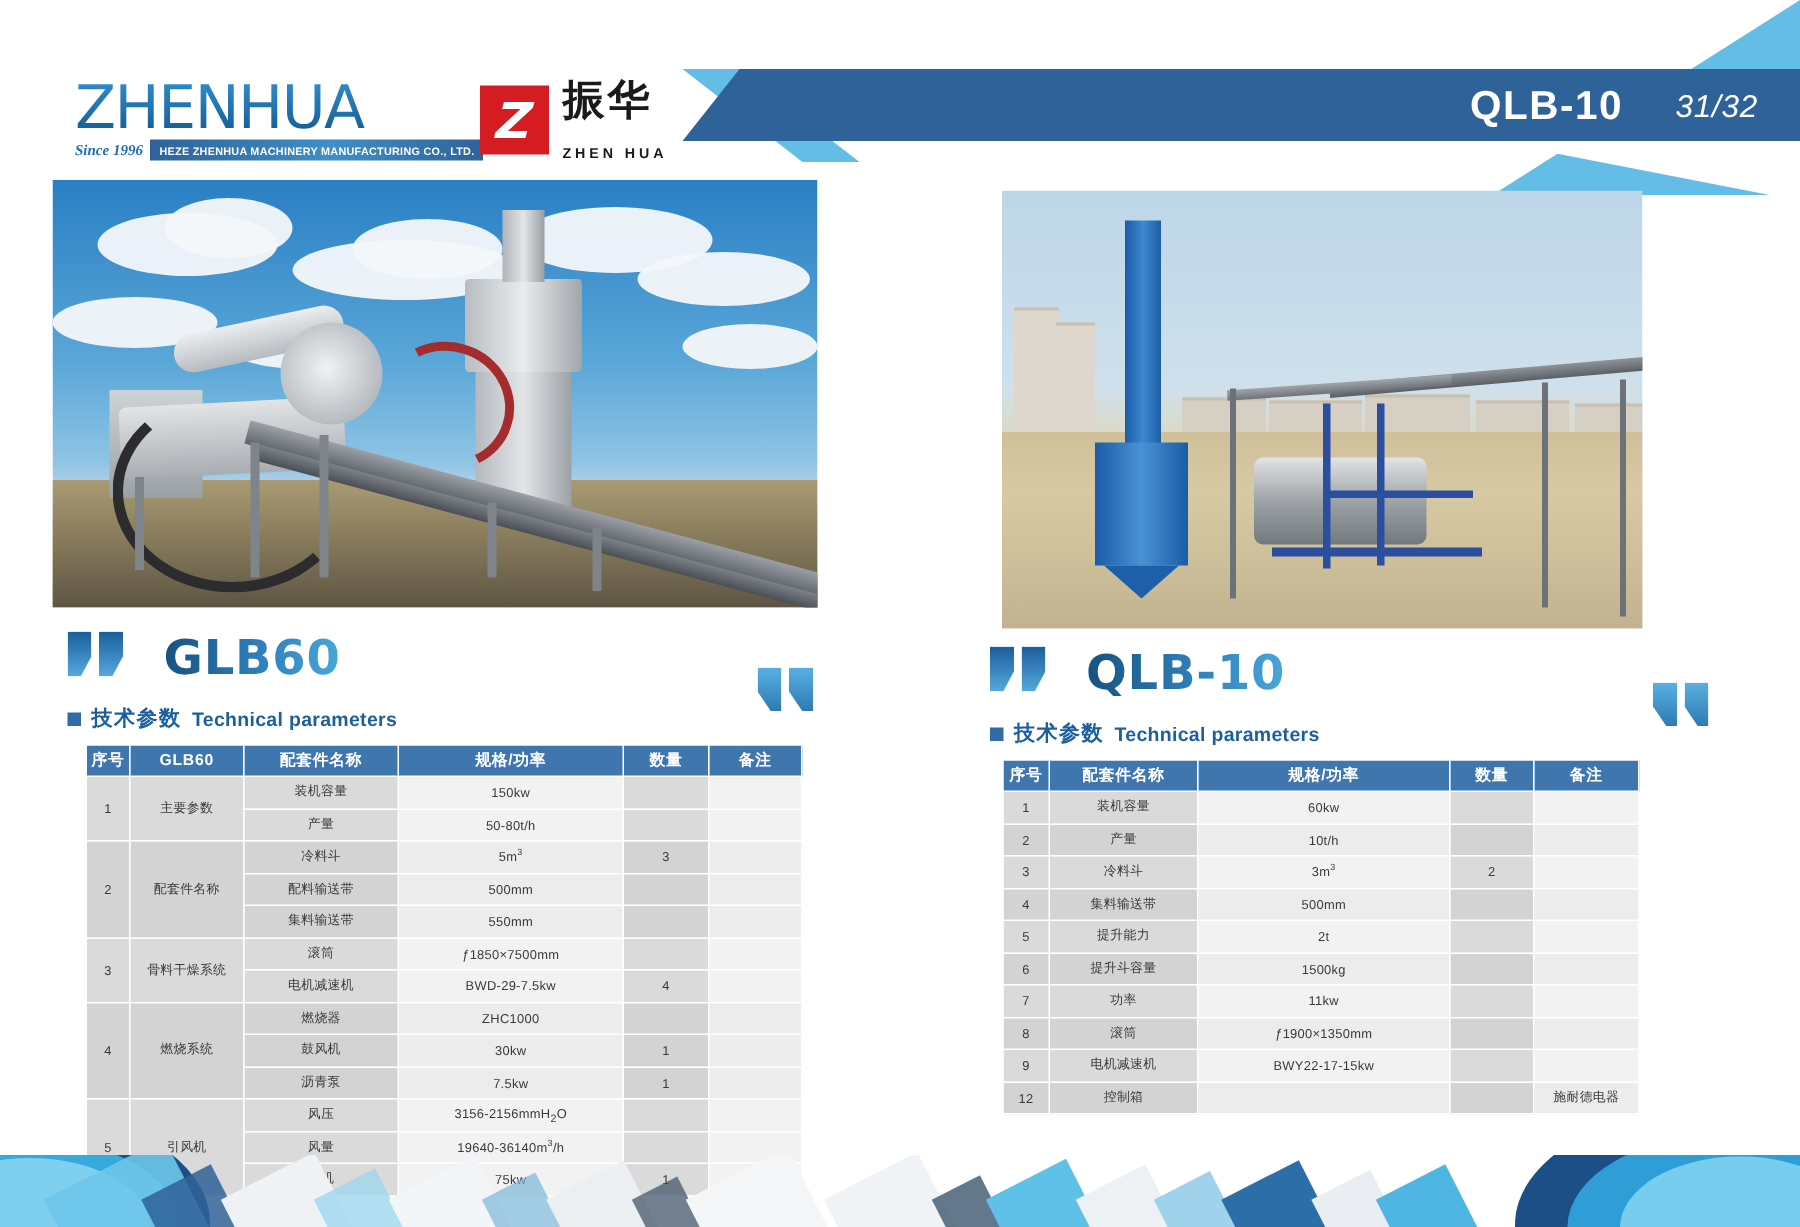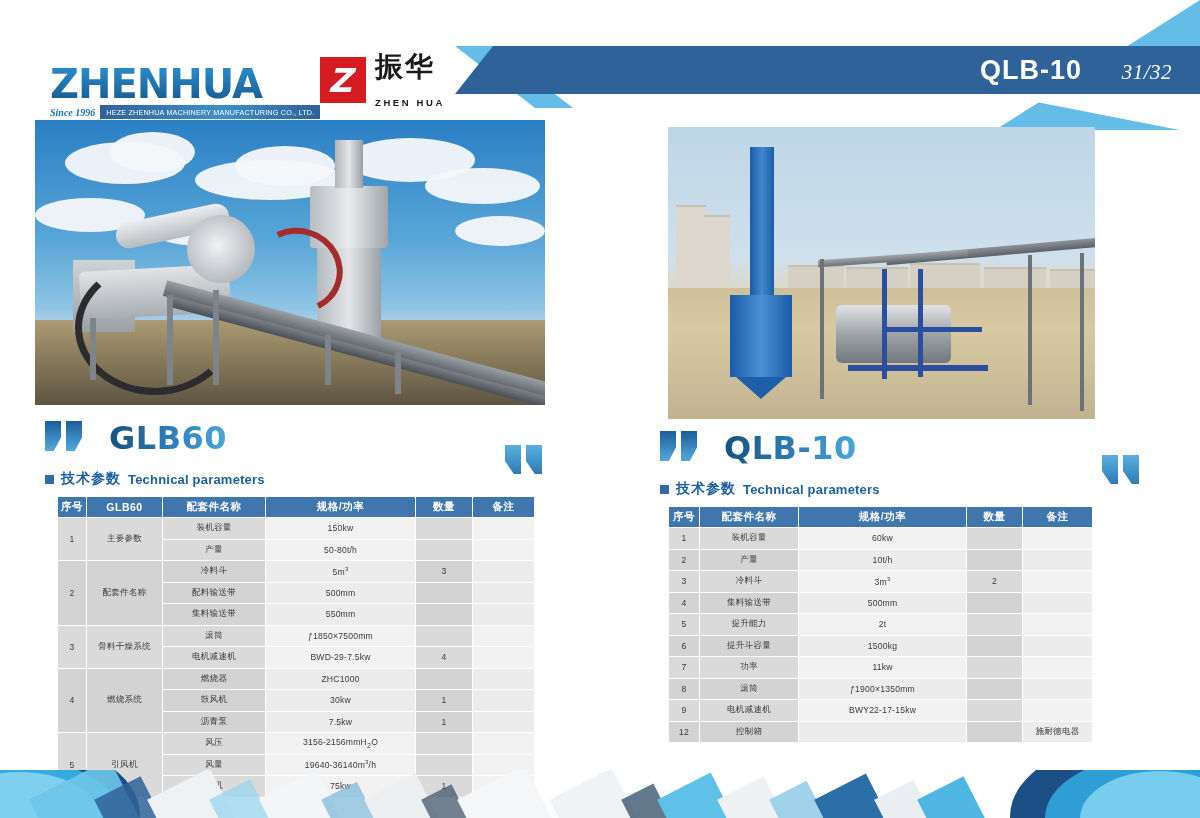--- a/index.html
+++ b/index.html
@@ -44,41 +44,41 @@
     background:#ffffff;
     clip-path: polygon(0 0, 205px 0, 205px 40px);
   }
   .model-title {
     position:absolute; right:118px; top:55px;
     font-size:27px; font-weight:bold; color:#ffffff; letter-spacing:1px;
     z-index:5;
   }
   .page-num {
     position:absolute; right:28px; top:60px;
-    font-family:Liberation Serif, serif;
+    font-family:Liberation Sans, sans-serif;
     font-style:italic; font-size:21px; color:#ffffff; letter-spacing:.5px;
     z-index:5;
   }
 
   
   .logo-wrap { position:absolute; left:50px; top:52px; width:400px; height:58px; }
   .logo-word {
-    font-size:40px; font-weight:bold; letter-spacing:-1px; line-height:40px;
+    font-size:40px; font-weight:normal; letter-spacing:-1px; line-height:40px;
     color:#1e6fb5;
     font-family:"DejaVu Sans",sans-serif;
     background:linear-gradient(180deg,#2d8fd0 0%,#15598f 100%);
-    -webkit-background-clip:text; background-clip:text; color:transparent;margin-top:12px;
+    -webkit-background-clip:text; background-clip:text; color:transparent;
   }
   .logo-sub { display:flex; align-items:center; margin-top:1px; }
   .logo-since {
     font-size:10px; font-weight:bold; font-style:italic; color:#1e6fb5;
     font-family:"Liberation Serif",serif; margin-right:5px;
   }
   .logo-company {
-    font-size:7.2px; font-weight:normal; color:#ffffff; letter-spacing:.2px;
+    font-size:7.2px; font-weight:bold; color:#ffffff; letter-spacing:.2px;
     background:linear-gradient(90deg,#2f6298 0%,#3e8fc8 55%,#2f6298 100%);
     padding:2.5px 6px 2.5px 6px; white-space:nowrap;
   }
 
   .logo-cn { position:absolute; left:320px; top:52px; display:flex; align-items:center; }
   .logo-z {
     width:46px; height:46px; background:#d61c23; position:relative;
     display:flex; align-items:center; justify-content:center;
   }
   .logo-z span {

